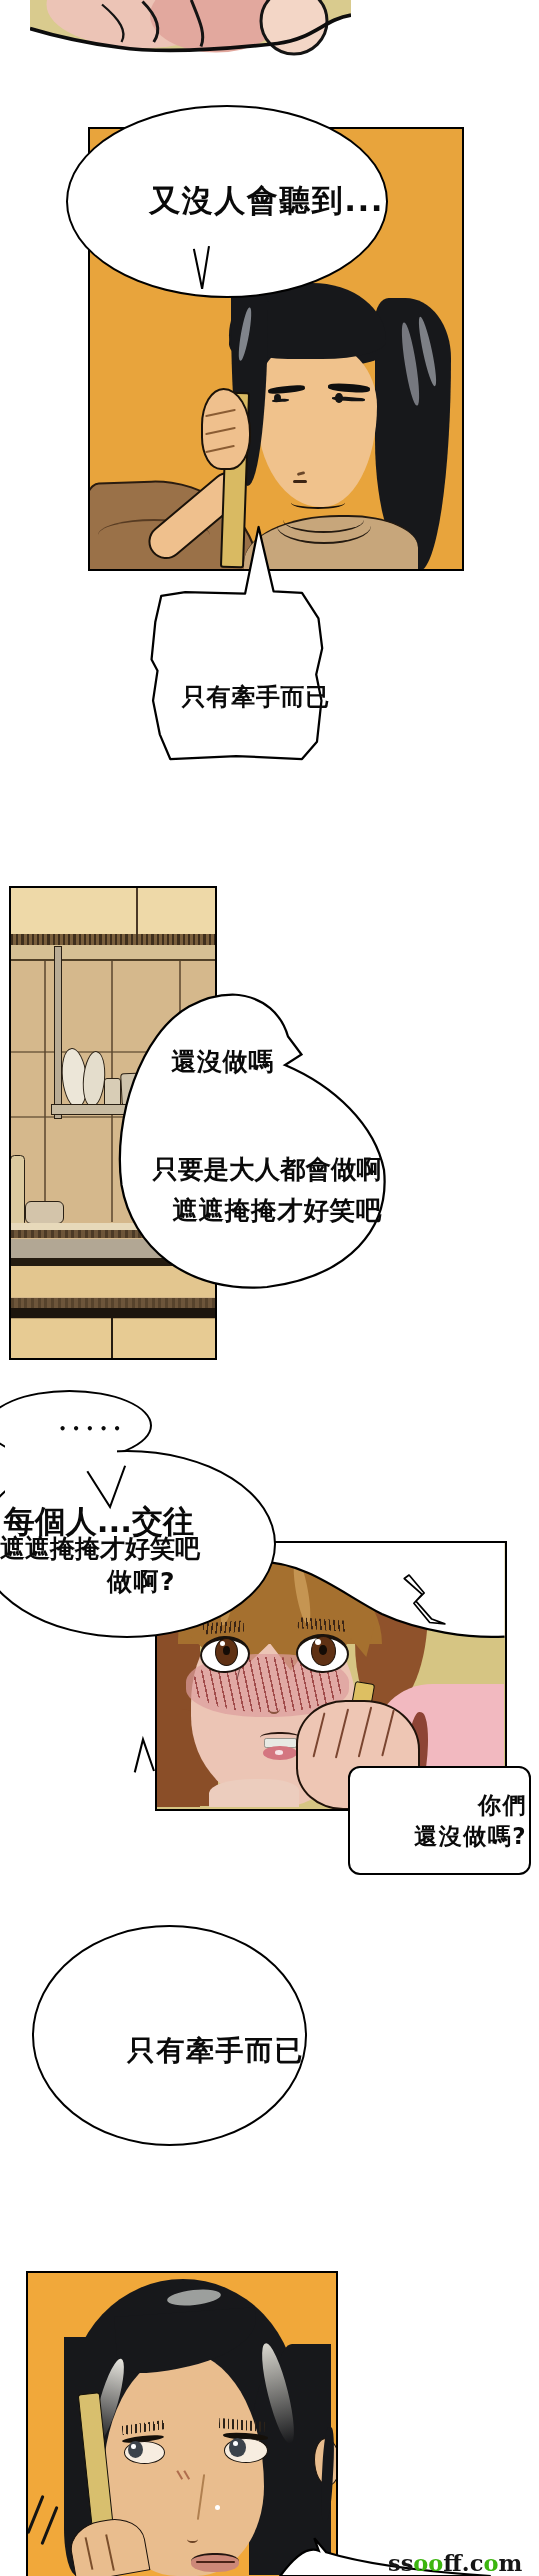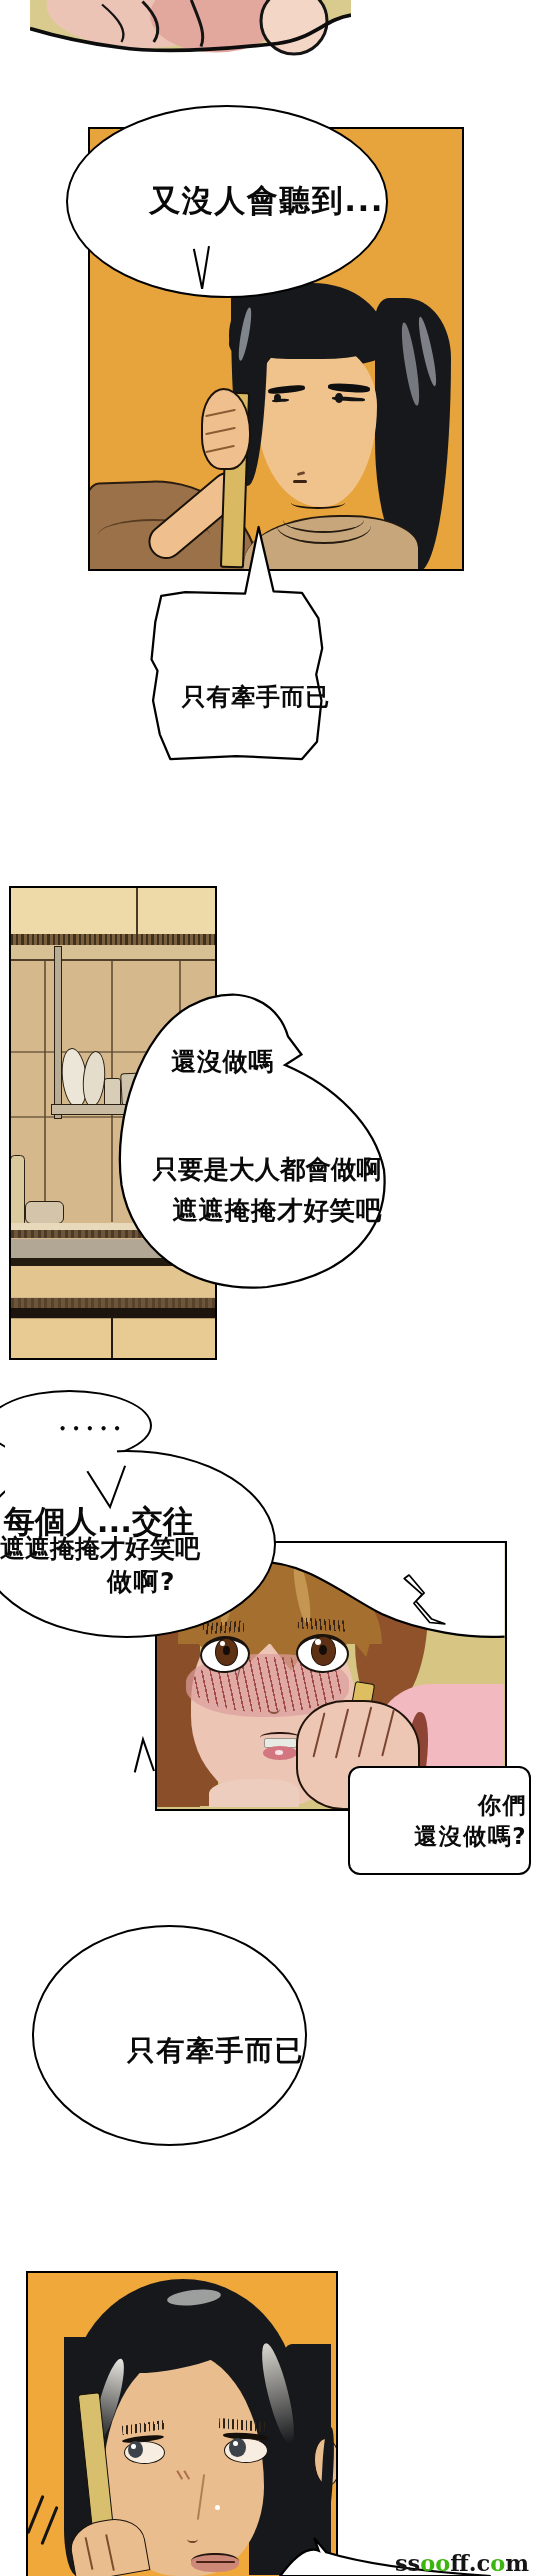--- a/index.html
+++ b/index.html
@@ -5,21 +5,21 @@
   html,body{margin:0;padding:0;background:#ffffff;}
   .page{position:relative;width:539px;height:2576px;background:#fff;overflow:hidden;
         font-family:"DejaVu Sans",sans-serif;}
   .abs{position:absolute;}
   .panel{position:absolute;border:2.2px solid #000;overflow:hidden;z-index:1;background:#fff;}
   .bub{position:absolute;background:#fff;border:2.2px solid #000;border-radius:50%;z-index:6;}
   .bt{position:absolute;text-align:right;font-weight:700;color:#0a0a0a;line-height:1.18;
       letter-spacing:1.5px;z-index:8;white-space:nowrap;}
   svg.tail{position:absolute;z-index:7;overflow:visible;}
   svg.bubsvg{position:absolute;z-index:6;overflow:visible;}
-  .wm{position:absolute;left:388px;top:2550px;width:148px;text-align:center;z-index:9;
+  .wm{position:absolute;left:388px;top:2550px;width:148px;text-align:left;z-index:9;
       font-family:"DejaVu Serif",serif;font-weight:700;font-size:22.5px;letter-spacing:0px;}
 </style>
 </head>
 <body>
 
 <div class="page">
 
   <svg class="abs" style="left:30px;top:0;width:321px;height:57px;z-index:2;" viewBox="0 0 428 76">
     <path d="M0,0 H428 V20 C392,26 378,52 330,58 C258,66 178,72 118,63 C66,56 28,47 0,38 Z" fill="#d9cb8e"></path>
     <ellipse cx="150" cy="6" rx="128" ry="58" fill="#ecc4b6"></ellipse>

